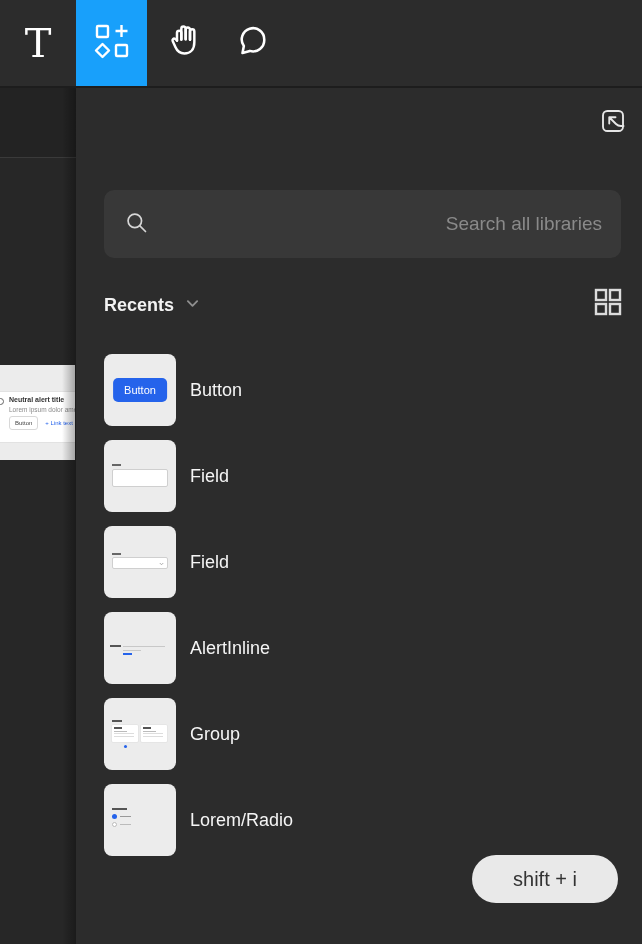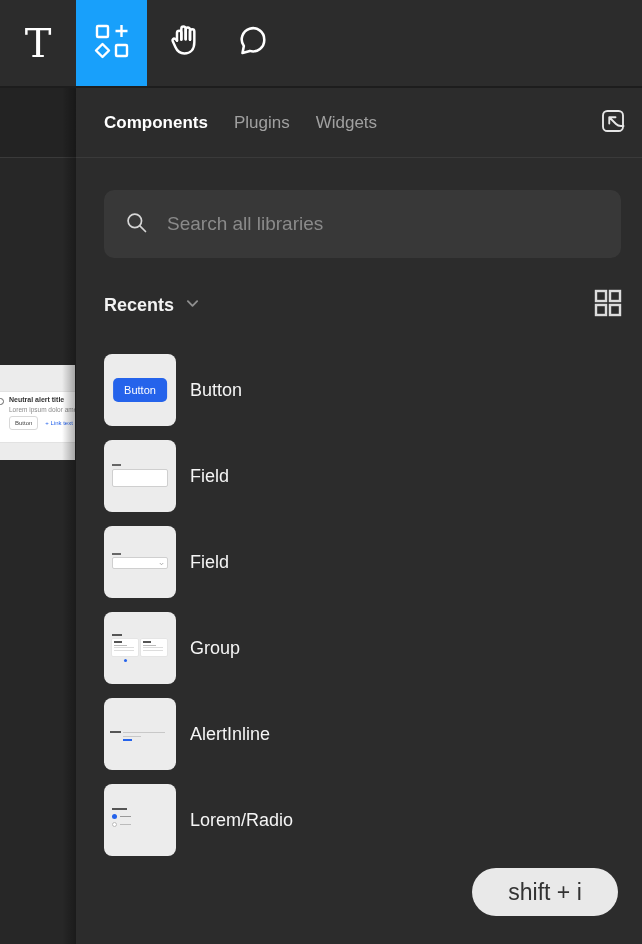--- a/index.html
+++ b/index.html
@@ -42,25 +42,25 @@
   .tabs-row { position:absolute; top:0; left:0; right:0; height:70px;
     border-bottom:1px solid #3a3a3a; display:flex; align-items:center; padding-left:28px; gap:26px; }
   .tab { font-size:17px; color:#a0a0a0; cursor:pointer; }
   .tab.active { color:#ffffff; font-weight:700; }
   .jump-btn { position:absolute; right:10px; top:16px; width:38px; height:38px;
     display:flex; align-items:center; justify-content:center; cursor:pointer; }
 
   .search-box { position:absolute; left:28px; top:102px; width:517px; height:68px;
     background:#383838; border-radius:10px; display:flex; align-items:center; padding:0 19px; }
   .search-box input { flex:1; margin-left:17px; background:transparent; border:none; outline:none;
-    color:#e8e8e8; font-size:19px; font-family:"Liberation Sans", sans-serif; }
+    color:#e8e8e8; font-size:19px; font-family:"Liberation Sans", sans-serif;text-align:right; }
   .search-box input::placeholder { color:#8a8a8a; }
 
   .recents-row { position:absolute; top:200px; left:28px; right:18px; height:34px;
-    display:flex; align-items:center; }
+    display:flex; }
   .recents-trigger { display:flex; align-items:center; gap:11px; cursor:pointer; }
   .recents-title { font-size:18px; font-weight:700; color:#f2f2f2; }
   .grid-btn { margin-left:auto; display:flex; align-items:center; justify-content:center;
     width:32px; height:32px; cursor:pointer; }
 
   .list { position:absolute; top:259px; left:28px; right:0; }
   .row { display:flex; align-items:center; height:86px; cursor:pointer; }
   .row-label { margin-left:14px; font-size:18px; color:#f5f5f5; }
   .thumb { position:relative; width:72px; height:72px; flex:none;
     background:#ececec; border-radius:8px; overflow:hidden; }
@@ -97,23 +97,23 @@
   .g-card .b4 { margin:1.5px 0 0 2px; width:20px; height:1px; background:#ddd; }
   .g-dot { position:absolute; left:20px; top:47px; width:3px; height:3px; border-radius:50%; background:#2563eb; }
   .r-label { position:absolute; left:8px; top:24px; width:15px; height:2px; background:#555; }
   .r-c1 { position:absolute; left:8px; top:30px; width:5px; height:5px; border-radius:50%; background:#2563eb; }
   .r-b1 { position:absolute; left:16px; top:31.5px; width:11px; height:1.5px; background:#999; }
   .r-c2 { position:absolute; left:8px; top:38px; width:5px; height:5px; border-radius:50%;
     background:#fff; border:1px solid #bbb; }
   .r-b2 { position:absolute; left:16px; top:39.5px; width:11px; height:1.5px; background:#bbb; }
 
   
-  .pill { position:absolute; right:24px; bottom:28px; width:146px; height:48px; z-index:10;
+  .pill { position:absolute; right:24px; bottom:41px; width:146px; height:48px; z-index:10;
     background:#e9e9e9; border-radius:24px; display:flex; align-items:center; justify-content:center;
-    font-size:23px; color:#333; }
+    font-size:20px; color:#333; }
 </style>
 </head>
 <body>
 
 <div class="toolbar">
   <div class="tool tool-text">
     <span class="glyph">T</span>
   </div>
   <div class="tool tool-assets">
     <span>
@@ -154,25 +154,20 @@
       <div class="ac-row">
         <span class="ac-btn">Button</span>
         <span class="ac-link">+ Link text</span>
       </div>
     </div>
   </div>
   <div class="canvas-shadow"></div>
 </div>
 
 <div class="panel">
-  <div class="tabs-row">
-      <div class="tab active">Components</div>
-      <div class="tab">Plugins</div>
-      <div class="tab">Widgets</div>
-    </div>
   <div class="jump-btn">
     <span>
       <svg width="30" height="30" viewBox="0 0 24 24" fill="none" stroke="#e6e6e6" stroke-width="1.5" stroke-linecap="round" stroke-linejoin="round">
         <rect x="4" y="4" width="16" height="16" rx="3.5"></rect>
         <path d="M9 14V9h5M9 9l5.4 5.4q1.6 1.6 4 1.6h2"></path>
       </svg>
     </span>
   </div>
 
   <div class="search-box">
@@ -223,20 +218,29 @@
       <div class="row">
         <div class="thumb">
           <div class="f-label2"></div>
           <div class="f-input2">
             <svg class="f-chev" viewBox="0 0 10 8" fill="none" stroke="#999" stroke-width="1.6">
               <path d="M1.5 2l3.5 3.5L8.5 2"></path>
             </svg>
           </div>
         </div>
         <div class="row-label">Field</div>
+      </div>
+      <div class="row">
+        <div class="thumb">
+          <div class="ai-a"></div>
+          <div class="ai-b"></div>
+          <div class="ai-c"></div>
+          <div class="ai-link"></div>
+        </div>
+        <div class="row-label">AlertInline</div>
       </div>
       <div class="row">
         <div class="thumb">
           <div class="g-label"></div>
           <div class="g-card" style="left:8px">
             <div class="b1"></div>
             <div class="b2"></div>
             <div class="b3"></div>
             <div class="b4"></div>
           </div>
@@ -245,29 +249,20 @@
             <div class="b2"></div>
             <div class="b3"></div>
             <div class="b4"></div>
           </div>
           <div class="g-dot"></div>
         </div>
         <div class="row-label">Group</div>
       </div>
       <div class="row">
         <div class="thumb">
-          <div class="ai-a"></div>
-          <div class="ai-b"></div>
-          <div class="ai-c"></div>
-          <div class="ai-link"></div>
-        </div>
-        <div class="row-label">AlertInline</div>
-      </div>
-      <div class="row">
-        <div class="thumb">
           <div class="r-label"></div>
           <div class="r-c1"></div>
           <div class="r-b1"></div>
           <div class="r-c2"></div>
           <div class="r-b2"></div>
         </div>
         <div class="row-label">Lorem/Radio</div>
       </div>
     </div>
 </div>

